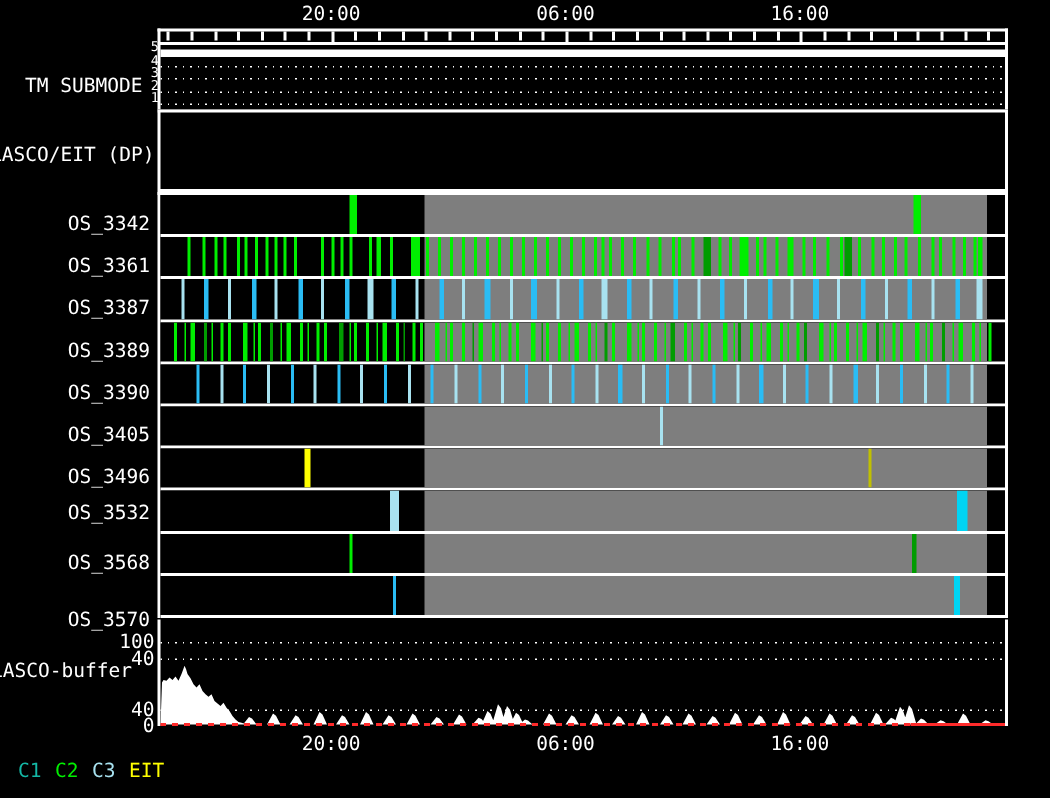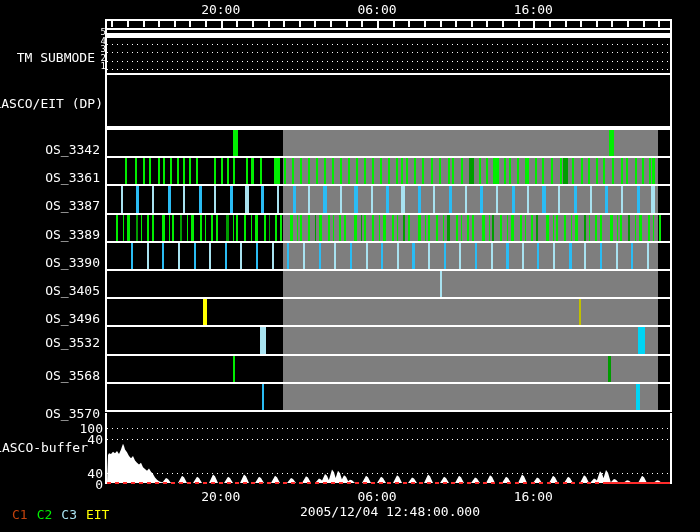--- a/index.html
+++ b/index.html
@@ -379,23 +379,22 @@
       <div class="dotline" style="left: 107px; right: 30px; top: 439px;"></div>
       <div class="dotline" style="left: 107px; right: 30px; top: 473px;"></div>
     </div>
   <div id="buf-yticks">
       <div class="buflabel" style="top: 421px;">100</div>
       <div class="buflabel" style="top: 432px;">40</div>
       <div class="buflabel" style="top: 466px;">40</div>
       <div class="buflabel" style="top: 477px;">0</div>
     </div>
 
-  <div id="date-label">2005/12/04 12:48:00.000</div>
   <div id="legend">
-      <span style="color: #c2410c;">C1</span>
+      <span style="color: #14b8a6;">C1</span>
       <span style="color: rgb(0, 238, 0);">C2</span>
       <span style="color: rgb(168, 226, 240);">C3</span>
       <span style="color: rgb(255, 255, 0);">EIT</span>
     </div>
 
 <div class="tlabel" style="left: 220.71px; top: 2px;">20:00</div>
     <div class="tlabel" style="left: 220.71px; top: 489px;">20:00</div>
     <div class="tlabel" style="left: 377.01px; top: 2px;">06:00</div>
     <div class="tlabel" style="left: 377.01px; top: 489px;">06:00</div>
     <div class="tlabel" style="left: 533.31px; top: 2px;">16:00</div>

